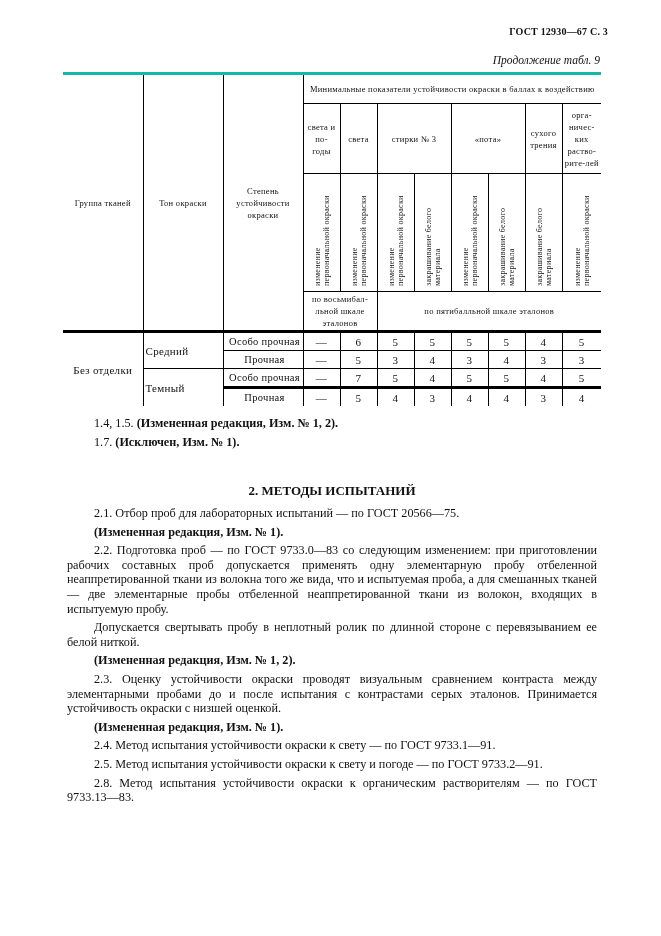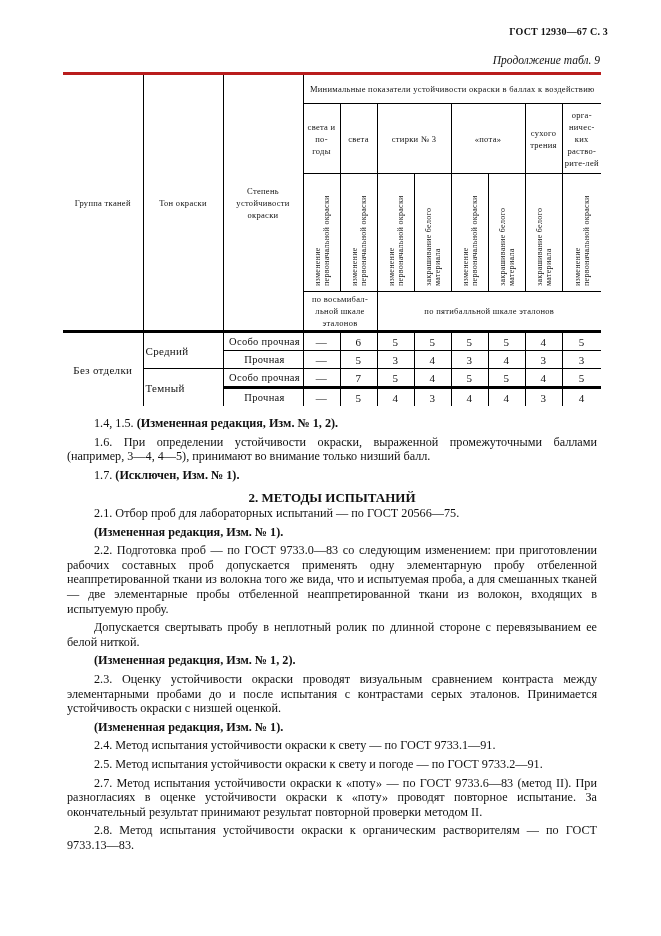--- a/index.html
+++ b/index.html
@@ -3,34 +3,34 @@
 <meta charset="utf-8">
 <style>
   html, body { margin: 0; padding: 0; background: #ffffff; }
   body { width: 661px; height: 936px; position: relative; overflow: hidden;
          font-family: "Liberation Serif", "DejaVu Serif", serif; color: #111; }
   .page-header { position: absolute; right: 53px; top: 26px; font-size: 10px; font-weight: bold; letter-spacing: 0.2px; }
   .table-caption { position: absolute; right: 61px; top: 54px; font-size: 11.5px; font-style: italic; }
 
   table.grid { position: absolute; left: 63px; top: 72px; border-collapse: collapse; table-layout: fixed; width: 538px; }
   table.grid td { border: 1px solid #000; padding: 0; text-align: center; vertical-align: middle; font-size: 8.5px; line-height: 12px; letter-spacing: 0.3px; }
-  table.grid tr.top td { border-top: 3px solid #b91c1c; }
+  table.grid tr.top td { border-top: 3px solid #14b8a6; }
   table.grid td.noleft { border-left: none; }
   table.grid td.noright { border-right: none; }
   table.grid tr.body-first td { border-top: 3px solid #000; }
   table.grid tr.body td { font-size: 11px; height: 17px; line-height: 14px; }
   table.grid td.thick-bottom { border-bottom: 3px solid #000; }
   .rot { writing-mode: vertical-rl; transform: rotate(180deg); display: inline-block; text-align: left; font-size: 8px; line-height: 9px; white-space: pre-line; height: 110px; }
   .left { text-align: left !important; padding-left: 2px !important; }
   .degree { text-align: left; padding-left: 3px !important; font-size: 10.5px !important; }
 
   .text { position: absolute; left: 63px; width: 538px; font-size: 12.2px; line-height: 14.6px; }
   .p { text-indent: 27px; text-align: justify; margin: 4px; }
   .b { font-weight: bold; }
-  .section-title { text-align: center; font-weight: bold; font-size: 13px; margin: 7px; }
+  .section-title { text-align: center; font-weight: bold; font-size: 13px; margin: 0; }
 </style>
 </head>
 <body>
 
 <div class="page-header">ГОСТ 12930—67 С. 3</div>
 <div class="table-caption">Продолжение табл. 9</div>
 
 <table class="grid">
   <colgroup>
     <col style="width:80px">
@@ -127,33 +127,31 @@
     <td style="border-bottom:none">4</td>
     <td style="border-bottom:none">4</td>
     <td style="border-bottom:none">3</td>
     <td class="noright" style="border-bottom:none">4</td>
   </tr>
 </tbody>
   </table>
 
 <div class="text" style="top:412px">
   <p class="p"><span>1.4, 1.5.</span> <span class="b">(Измененная редакция, Изм. № 1, 2).</span></p>
-  <p class="p">1.6. При определении устойчивости окраски, выраженной промежуточными баллами (например, 3—4, 4—5), принимают во внимание только низший балл.</p>
   <p class="p"><span>1.7.</span> <span class="b">(Исключен, Изм. № 1).</span></p>
 </div>
 
 <div class="text" style="top:484px">
   <p class="section-title">2. МЕТОДЫ ИСПЫТАНИЙ</p>
 </div>
 
 <div class="text" style="top:502px">
   <p class="p">2.1. Отбор проб для лабораторных испытаний — по ГОСТ 20566—75.</p>
   <p class="p b">(Измененная редакция, Изм. № 1).</p>
   <p class="p">2.2. Подготовка проб — по ГОСТ 9733.0—83 со следующим изменением: при приготовлении рабочих составных проб допускается применять одну элементарную пробу отбеленной неаппретированной ткани из волокна того же вида, что и испытуемая проба, а для смешанных тканей — две элементарные пробы отбеленной неаппретированной ткани из волокон, входящих в испытуемую пробу.</p>
   <p class="p">Допускается свертывать пробу в неплотный ролик по длинной стороне с перевязыванием ее белой ниткой.</p>
   <p class="p b">(Измененная редакция, Изм. № 1, 2).</p>
   <p class="p">2.3. Оценку устойчивости окраски проводят визуальным сравнением контраста между элементарными пробами до и после испытания с контрастами серых эталонов. Принимается устойчивость окраски с низшей оценкой.</p>
   <p class="p b">(Измененная редакция, Изм. № 1).</p>
   <p class="p">2.4. Метод испытания устойчивости окраски к свету — по ГОСТ 9733.1—91.</p>
   <p class="p">2.5. Метод испытания устойчивости окраски к свету и погоде — по ГОСТ 9733.2—91.</p>
-  <p class="p">2.7. Метод испытания устойчивости окраски к «поту» — по ГОСТ 9733.6—83 (метод II). При разногласиях в оценке устойчивости окраски к «поту» проводят повторное испытание. За окончательный результат принимают результат повторной проверки методом II.</p>
   <p class="p">2.8. Метод испытания устойчивости окраски к органическим растворителям — по ГОСТ 9733.13—83.</p>
 </div>
 
 </body></html>

